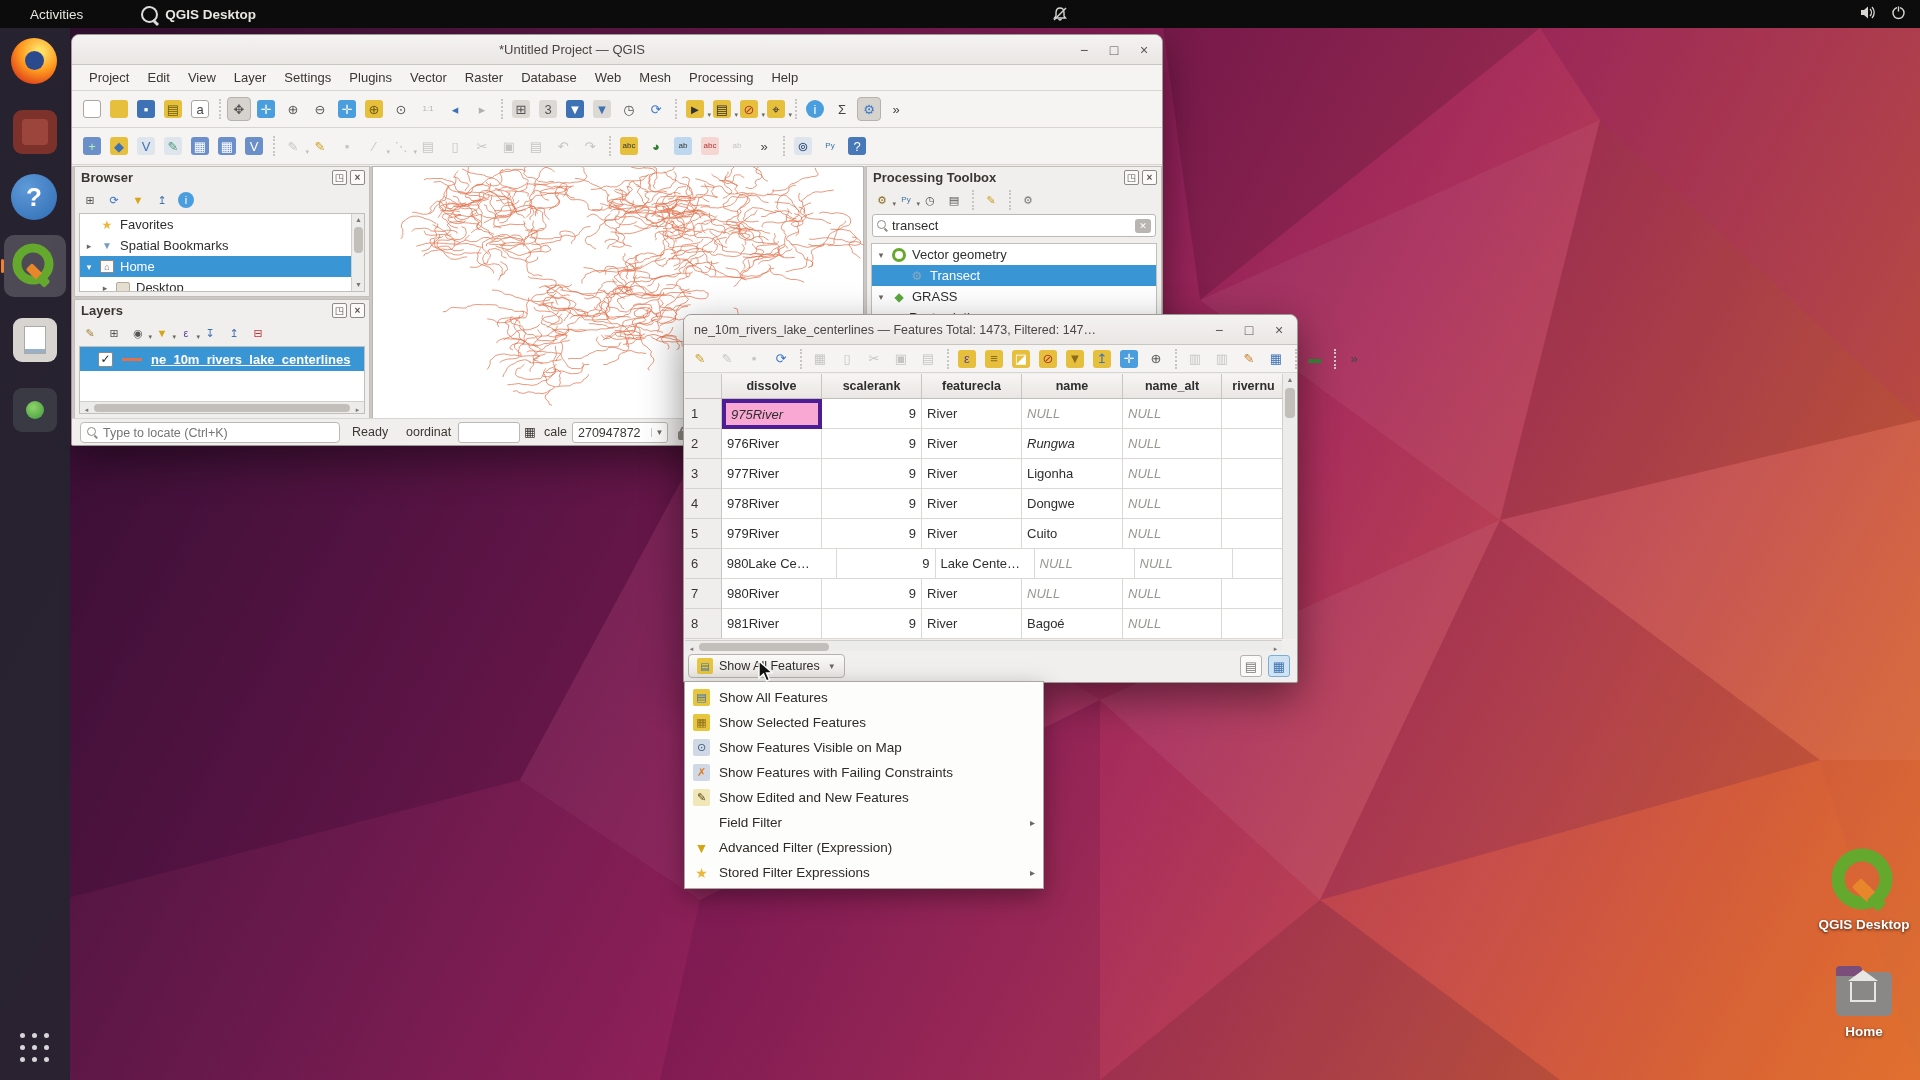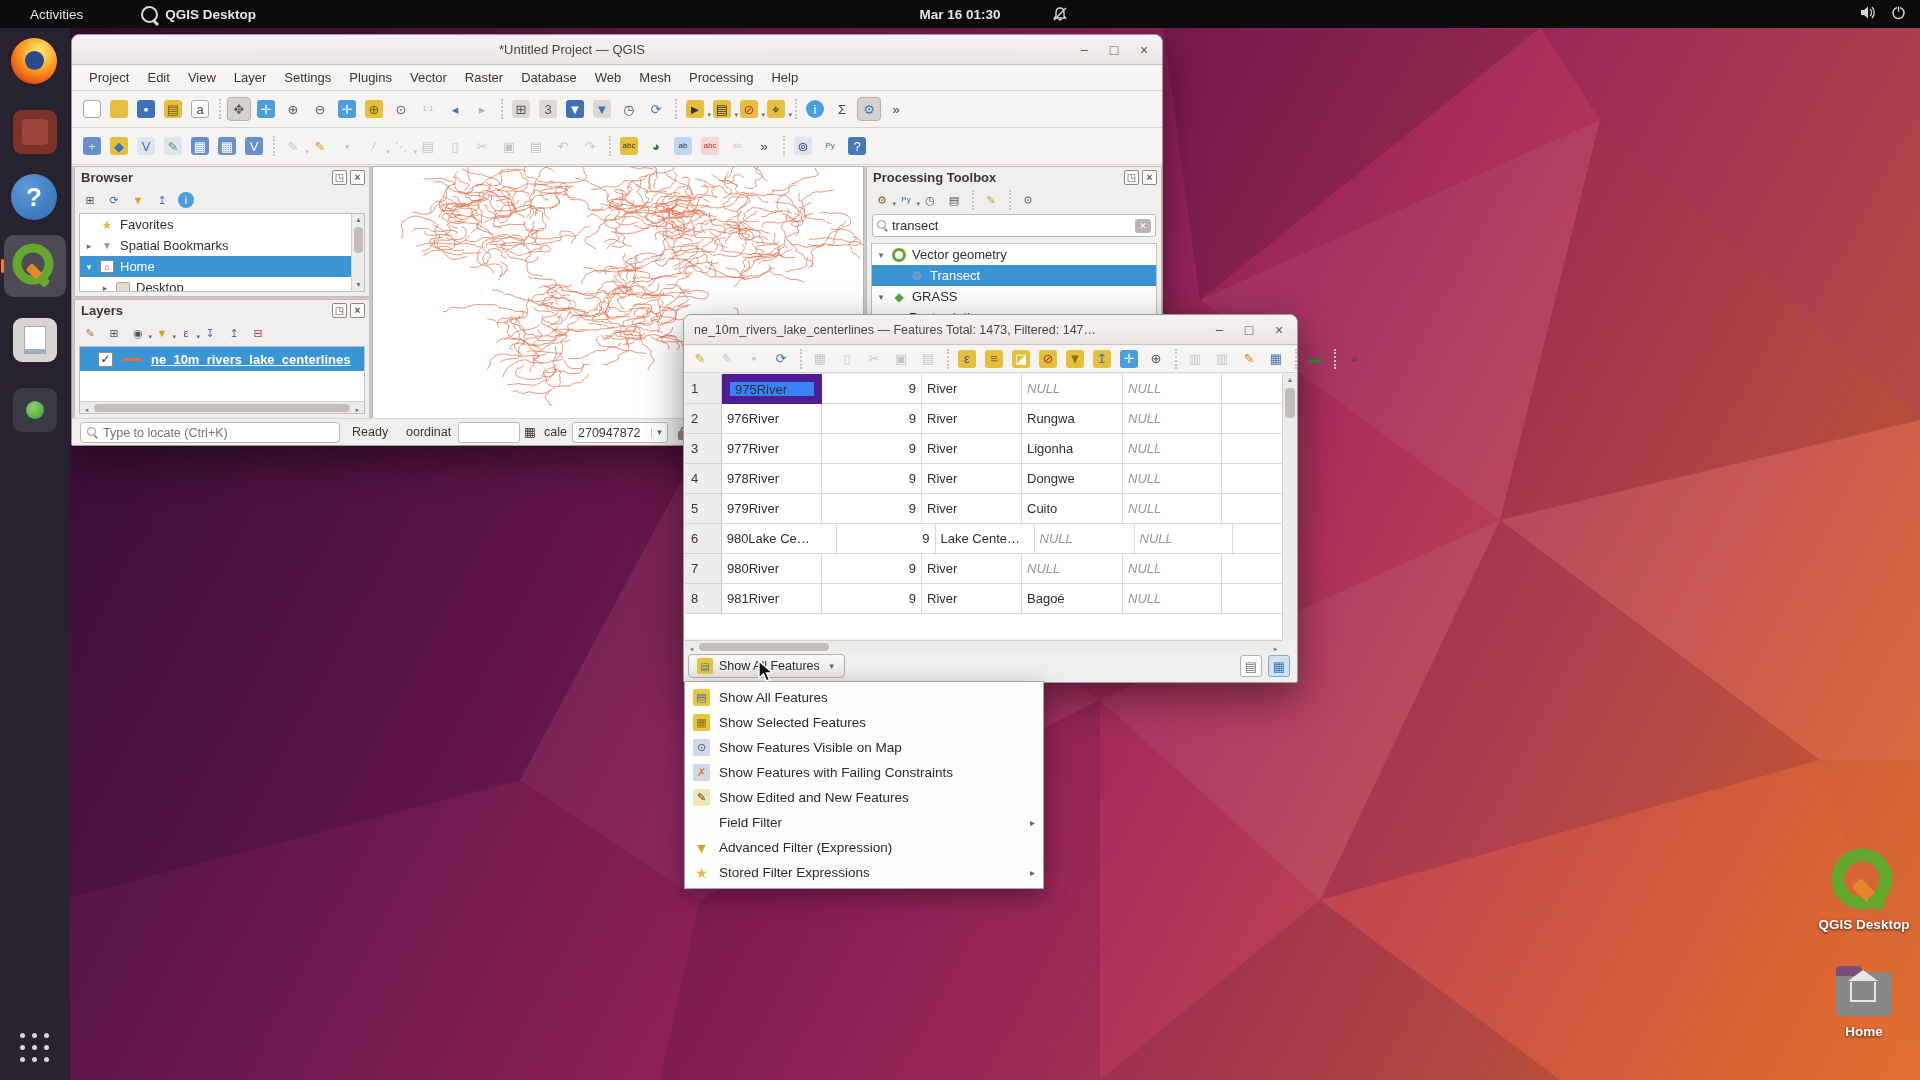--- a/index.html
+++ b/index.html
@@ -94,21 +94,21 @@
   #attrwin .titlebar .wtitle { text-align:left; padding-left:10px; font-size:12.5px; right:86px; }
   #attrtb { height:28px; padding-left:4px; }
   #attrtable { position:absolute; left:1px; top:59px; right:1px; height:265px; background:#fff; }
   .hdrrow { display:flex; height:25px; background:linear-gradient(#f7f5f3,#e9e6e3); border-bottom:1px solid #c2bfba; font-weight:bold; font-size:12.5px; }
   .hcell { border-right:1px solid #c9c6c1; display:flex; align-items:center; justify-content:center; }
   .drow { display:flex; height:30px; font-size:13px; }
   .rn { background:#f0eeec; border-right:1px solid #c9c6c1; border-bottom:1px solid #d6d3cf; display:flex; align-items:center; justify-content:flex-start; padding-left:6px; color:#3a3632; }
   .cell { border-right:1px solid #dcd9d5; border-bottom:1px solid #dcd9d5; display:flex; align-items:center; padding:0 5px; white-space:nowrap; overflow:hidden; }
   .cell.num { justify-content:flex-end; }
   .cell .nullv { color:#9a9792; font-style:italic; }
-  .cell.selcell { background:#3b82f6; border:8px solid #4c1d95; }
+  .cell.selcell { background:#f9a8d4; border:4px solid #4c1d95;font-style:italic; }
   #attr-vscroll { position:absolute; right:0; top:0; bottom:0; width:14px; background:#ececea; border-left:1px solid #d2cfca; }
   #attr-hscroll { position:absolute; left:1px; right:15px; top:325px; height:13px; background:#ececea; border-top:1px solid #d2cfca; }
   #attr-bottom { position:absolute; left:1px; right:1px; bottom:1px; height:30px; background:#f1efed; display:flex; align-items:center; }
   #filterbtn { margin-left:3px; height:24px; background:linear-gradient(#fbfaf9,#e9e6e3); border:1px solid #b5b1ab; border-radius:4px; display:flex; align-items:center; gap:6px; padding:0 8px; font-size:12.5px; color:#2e2e2e; }
   #filterbtn .dd { font-size:8px; color:#6a6660; margin-left:2px; }
   .viewtoggle { position:absolute; right:6px; display:flex; gap:6px; }
   .viewtoggle .tbi { width:22px; height:22px; border:1px solid #b5b1ab; border-radius:3px; background:#fbfaf9; }
 
   
   #featmenu { left:684px; top:681px; width:360px; background:#fdfdfc; border:1px solid #aaa7a2; box-shadow:0 8px 22px rgba(0,0,0,.35); z-index:30; padding:3px 0; }
@@ -160,21 +160,20 @@
     </div>
   <div style="margin-top:8px;">Home</div>
 </div>
 
 <div class="abs" id="topbar">
   <span class="activities">Activities</span>
   <span class="appname">
     <span class="qmini"></span>
     <span>QGIS Desktop</span>
   </span>
-  <span class="clock">Mar 16  01:30</span>
   <span class="bellwrap">
     <svg width="16" height="16" viewBox="0 0 16 16">
         <path d="M8 2 C5 2 4 4 4 7 L4 10 L2.5 12 L13.5 12 L12 10 L12 7 C12 4 11 2 8 2 Z" fill="none" stroke="#d8d6d3" stroke-width="1.4"></path>
         <path d="M6.5 13.2 a1.8 1.8 0 0 0 3 0" stroke="#d8d6d3" stroke-width="1.4" fill="none"></path>
         <line x1="2" y1="14" x2="14" y2="2" stroke="#d8d6d3" stroke-width="1.4"></line>
       </svg>
   </span>
   <span class="right">
     <svg width="17" height="15" viewBox="0 0 17 15">
         <polygon points="1,5 4,5 8,1.5 8,13.5 4,10 1,10" fill="#d8d6d3"></polygon>
@@ -1062,40 +1061,49 @@
       <span class="tbi">
         <span class="bx" style="color: rgb(46, 125, 50);">▬</span>
       </span>
       <span class="tbsep"></span>
       <span class="tbi">
         <span class="bx" style="color: rgb(68, 68, 68);">»</span>
       </span>
     </div>
 
   <div id="attrtable">
+    <div class="hdrrow" id="attr-hdr">
+        <span class="hcell" style="width: 37px; background: rgb(240, 238, 236);"></span>
+        <span class="hcell" style="width: 100px;">dissolve</span>
+        <span class="hcell" style="width: 100px;">scalerank</span>
+        <span class="hcell" style="width: 100px;">featurecla</span>
+        <span class="hcell" style="width: 101px;">name</span>
+        <span class="hcell" style="width: 99px;">name_alt</span>
+        <span class="hcell" style="width: 64px;">rivernu</span>
+      </div>
     <div id="attr-rows">
         <div class="drow">
           <span class="rn" style="width: 37px;">1</span>
           <span class="cell selcell" style="width: 100px;">975River</span>
           <span class="cell num" style="width: 100px;">9</span>
           <span class="cell" style="width: 100px;">River</span>
           <span class="cell" style="width: 101px;">
             <span class="nullv">NULL</span>
           </span>
           <span class="cell" style="width: 99px;">
             <span class="nullv">NULL</span>
           </span>
           <span class="cell" style="width: 64px;"></span>
         </div>
         <div class="drow">
           <span class="rn" style="width: 37px;">2</span>
           <span class="cell" style="width: 100px;">976River</span>
           <span class="cell num" style="width: 100px;">9</span>
           <span class="cell" style="width: 100px;">River</span>
-          <span class="cell" style="width: 101px;">Rungwa</span>
+          <span class="cell" style="width: 101px; font-style: italic;">Rungwa</span>
           <span class="cell" style="width: 99px;">
             <span class="nullv">NULL</span>
           </span>
           <span class="cell" style="width: 64px;"></span>
         </div>
         <div class="drow">
           <span class="rn" style="width: 37px;">3</span>
           <span class="cell" style="width: 100px;">977River</span>
           <span class="cell num" style="width: 100px;">9</span>
           <span class="cell" style="width: 100px;">River</span>

